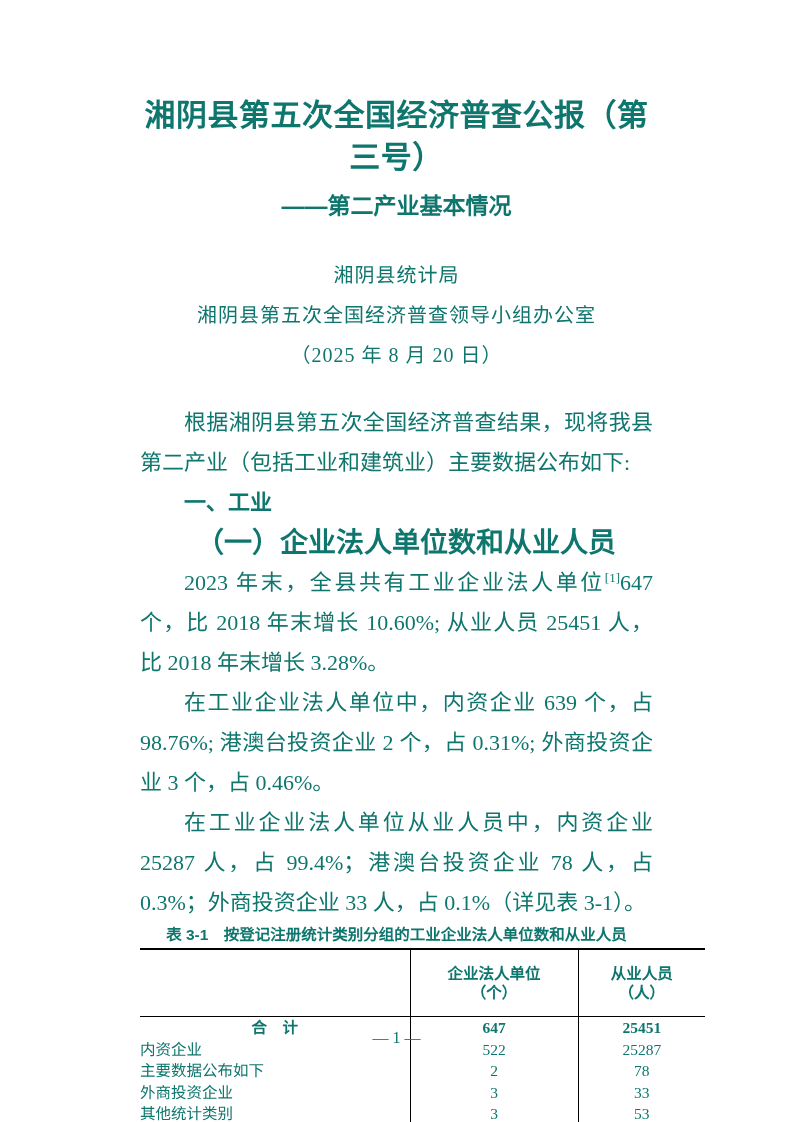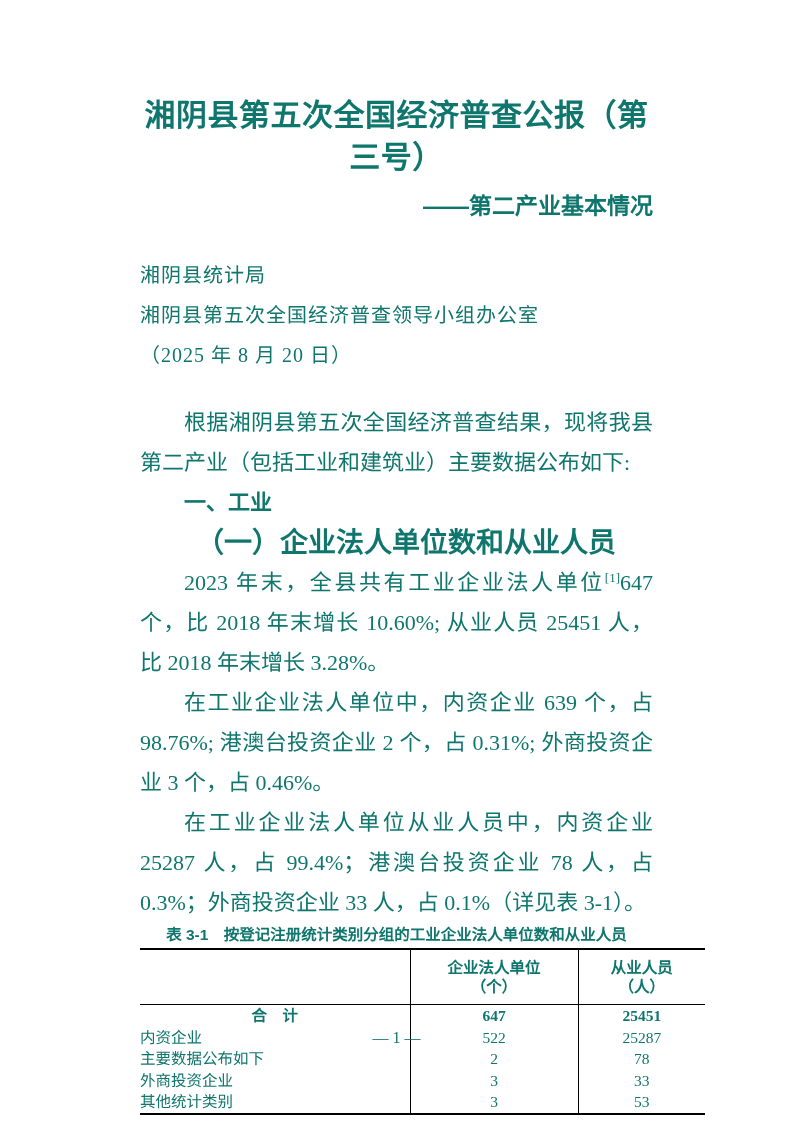--- a/index.html
+++ b/index.html
@@ -23,24 +23,25 @@
     line-height: 42px;
     text-align: center;
     letter-spacing: 0.5px;
   }
   .doc-subtitle {
     margin: 10px 0 0 0;
     font-family: "Liberation Sans", "DejaVu Sans", sans-serif;
     font-weight: 700;
     font-size: 23px;
     line-height: 34px;
-    text-align: right;
+    text-align: center;
   }
   .byline {
     margin-top: 32px;
+    text-align: center;
     font-size: 20px;
     line-height: 40px;
     letter-spacing: 1px;
   }
   .byline p { margin: 0; }
   .body-text {
     margin-top: 28px;
     font-size: 22px;
     line-height: 40px;
     text-align: justify;
@@ -84,21 +85,21 @@
     border-top: 2.5px solid #000;
     border-bottom: 2.5px solid #000;
     font-size: 15.5px;
   }
   table.stats th, table.stats td { padding: 0; }
   table.stats thead th {
     font-family: "Liberation Sans", "DejaVu Sans", sans-serif;
     font-weight: 700;
     text-align: center;
     vertical-align: middle;
-    padding: 8px 0;
+    padding: 14px 0;
     line-height: 19px;
     border-bottom: 1.5px solid #000;
   }
   table.stats .vline {
     border-left: 1px solid #000;
     border-right: 1px solid #000;
   }
   table.stats td {
     height: 21.5px;
     line-height: 21.5px;

